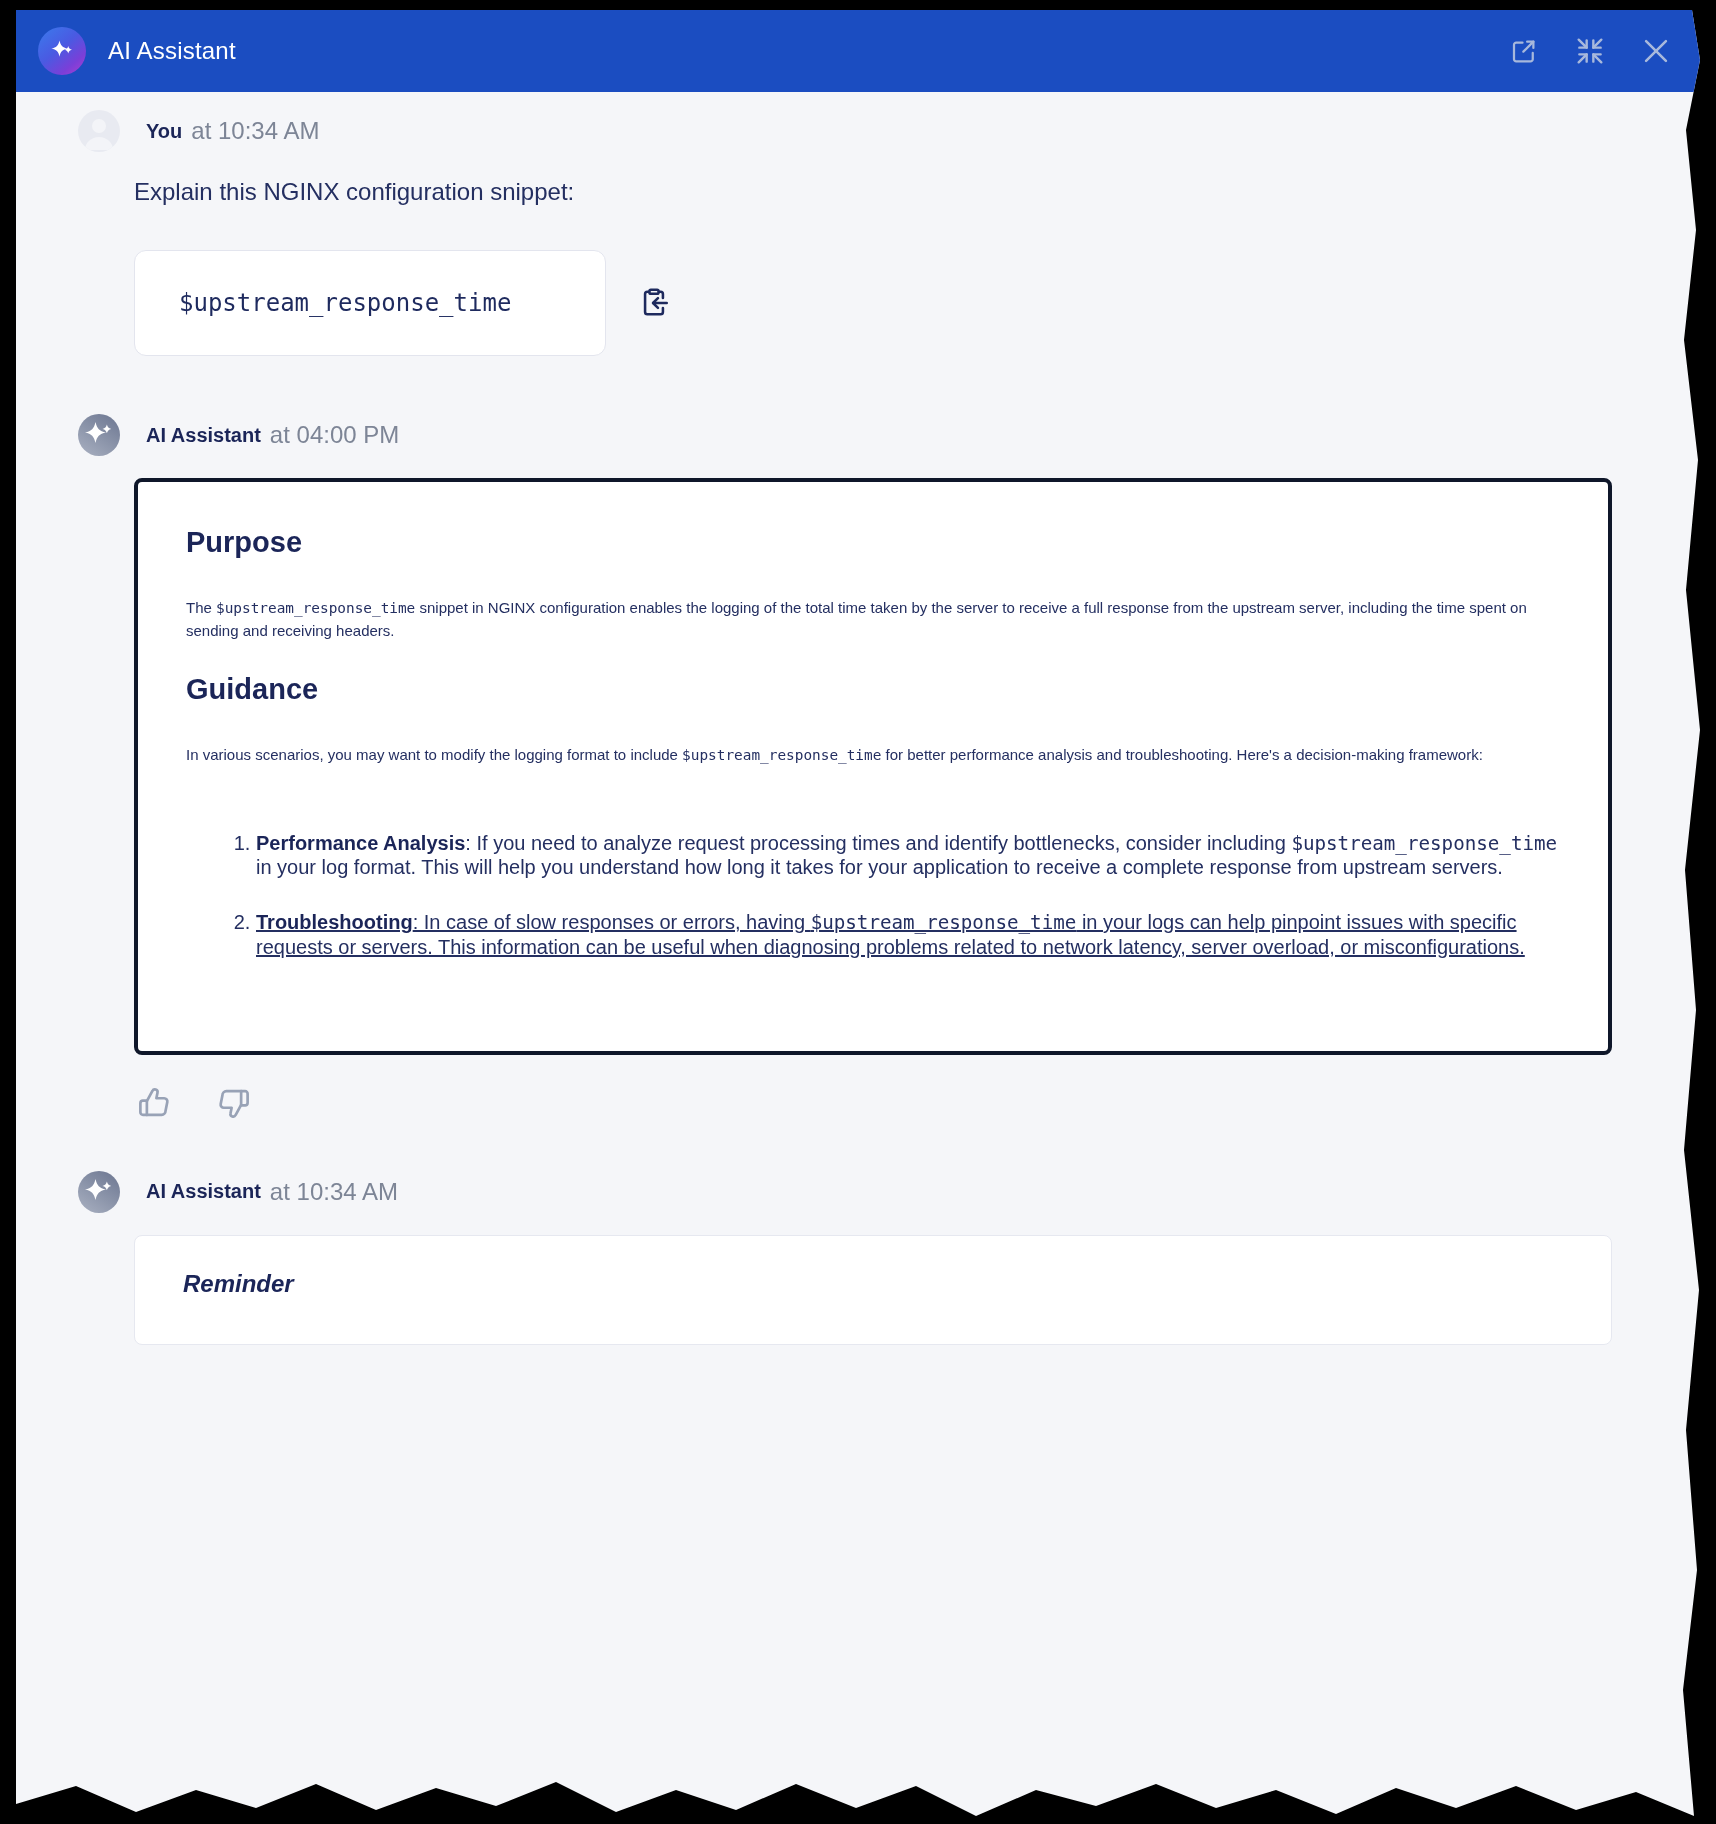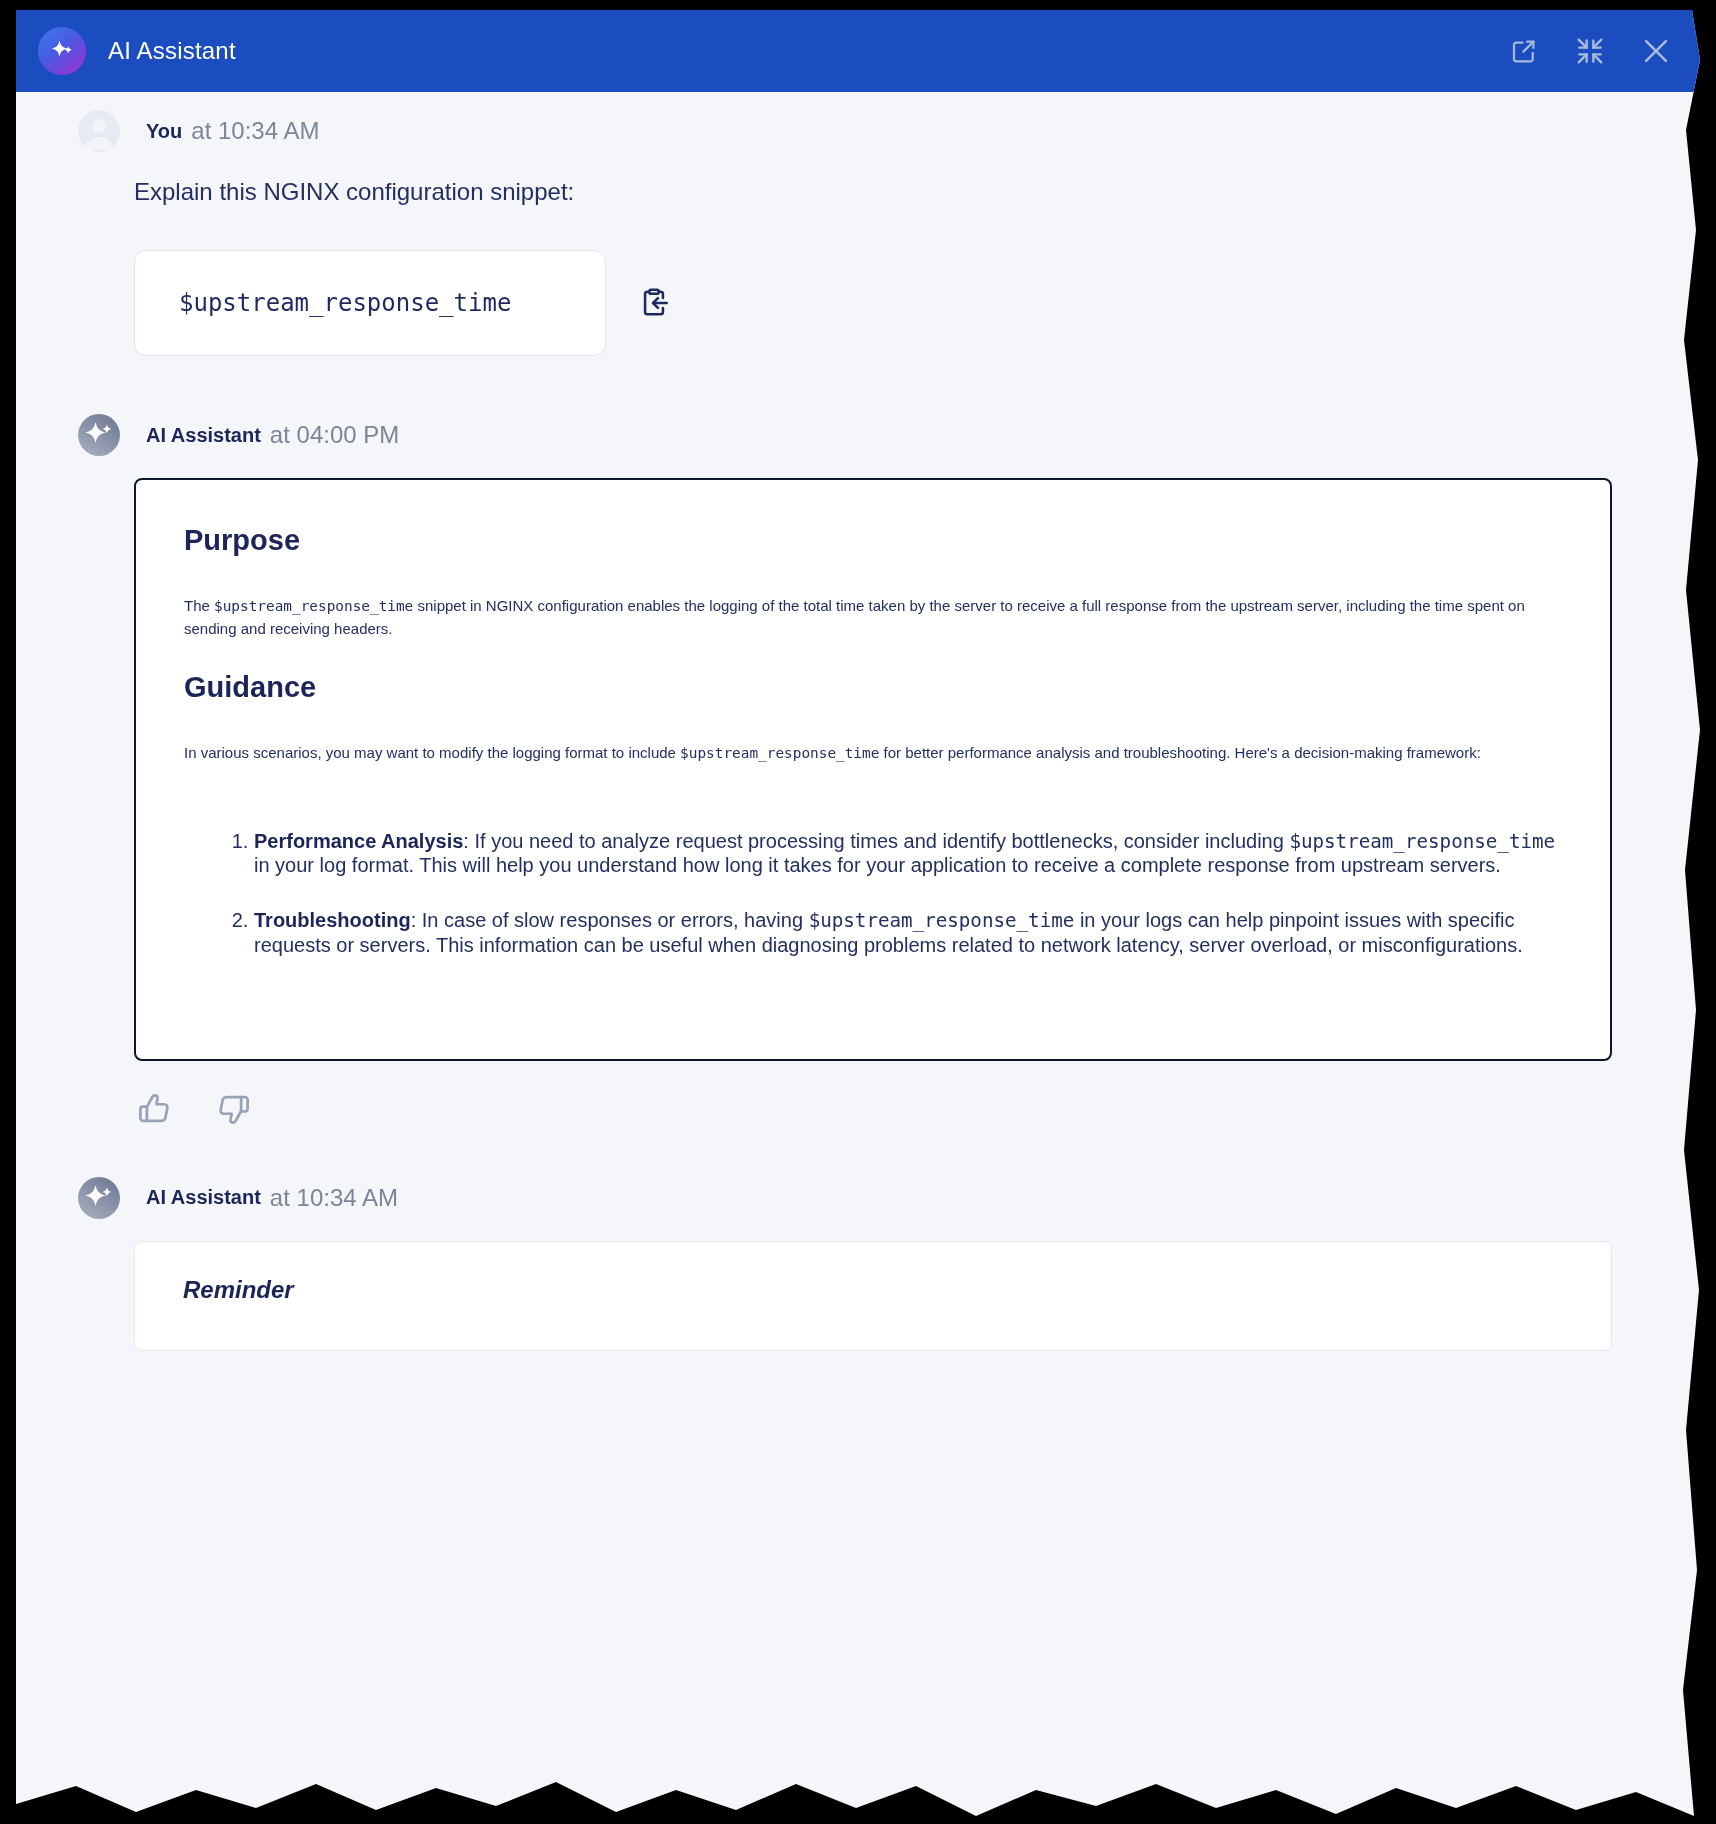--- a/index.html
+++ b/index.html
@@ -73,35 +73,35 @@
   .code-box code { font-family: "DejaVu Sans Mono", monospace; font-size: 24px; color: #1e2a5e; }
   .paste-btn {
     background: none; border: none; cursor: pointer; color: #1e2a5e;
     margin-left: 30px; width: 36px; height: 36px; padding: 0;
     display: flex; align-items: center; justify-content: center;
   }
 
   
   .card {
     margin-top: 22px;
-    background: #ffffff; border: 2px solid #0f172a; border-radius: 8px;
+    background: #ffffff; border: 4px solid #0f172a; border-radius: 8px;
     padding: 44px 48px 86px 48px;
   }
   .card h2 { font-size: 29px; font-weight: 700; color: #1b2558; margin: 30px 0 0 0; }
   .card h2:first-child { margin-top: 0; }
   .card p { margin-top: 38px; font-size: 15px; line-height: 1.52; color: #242f61; }
   .card code, .card-list code {
     font-family: "DejaVu Sans Mono", monospace; font-size: 0.96em; color: #242f61;
   }
   .rich-bold { font-weight: 700; color: #1b2558; }
   .card-list { margin-top: 64px; padding-left: 70px; }
   .card-list li {
     font-size: 20px; line-height: 1.24; color: #242f61; margin-bottom: 30px;
   }
-  .card-list li:last-child { margin-bottom: 15px; }
+  .card-list li:last-child { margin-bottom: 5px; text-decoration: underline; }
 
   .feedback-row { margin-left: 56px; margin-top: 28px; display: flex; align-items: center; gap: 40px; }
   .fbtn {
     background: none; border: none; cursor: pointer; color: #98a2b6;
     width: 40px; height: 40px; padding: 0; display: flex; align-items: center; justify-content: center;
   }
 
   
   .reminder-card {
     margin-top: 22px;

